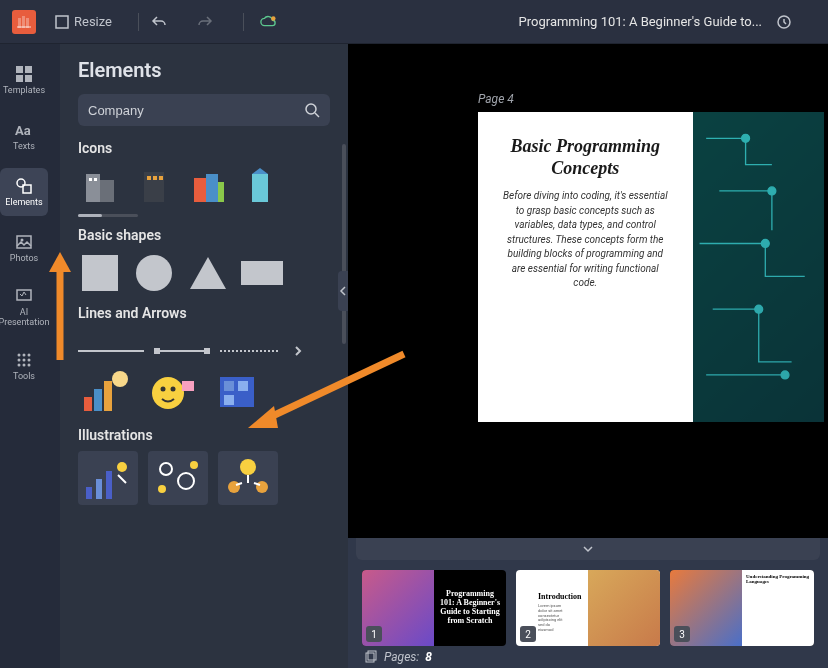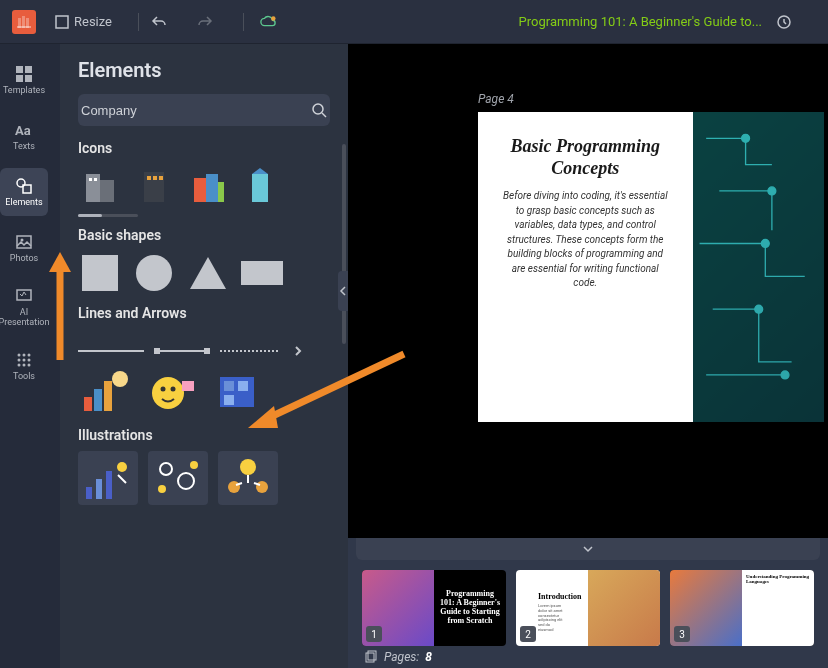--- a/index.html
+++ b/index.html
@@ -5,34 +5,34 @@
   * { box-sizing: border-box; margin: 0; padding: 0; }
   body { font-family: -apple-system, BlinkMacSystemFont, "Segoe UI", Roboto, sans-serif; background: #2c3340; color: #e0e3e8; width: 828px; height: 668px; overflow: hidden; position: relative; }
   
   
   .topbar { height: 44px; background: #2a3040; display: flex; align-items: center; padding: 0 12px; border-bottom: 1px solid #1f2430; }
   .logo { width: 24px; height: 24px; background: #e85d3d; border-radius: 3px; display: flex; align-items: center; justify-content: center; margin-right: 12px; }
   .logo svg { width:16px; height:16px; }
   .topbtn { display:flex; align-items:center; color:#c0c4cc; font-size:13px; margin-right:14px; cursor:pointer; padding:4px 6px; border-radius:4px; }
   .topbtn svg { width:16px; height:16px; margin-right:4px; }
   .top-divider { width:1px; height:18px; background:#4a4f5a; margin:0 6px; }
-  .top-title { margin-left:auto; color:#84cc16; font-size:13px; max-width:280px; white-space:nowrap; overflow:hidden; }
+  .top-title { margin-left:auto; color:#e5e5e5; font-size:13px; max-width:280px; white-space:nowrap; overflow:hidden; }
   .history-btn { margin-left:8px; cursor:pointer; }
   .cloud { color:#5dc88f; margin-left:4px;}
   
   
   .leftrail { position:absolute; left:0; top:44px; width:60px; bottom:0; background:#252b3a; display:flex; flex-direction:column; align-items:flex-start; padding-top:8px; }
   .rail-item { width:48px; height:48px; display:flex; flex-direction:column; align-items:center; justify-content:center; font-size:9px; color:#b0b4bc; cursor:pointer; margin:4px 0; border-radius:6px; text-align:center; line-height:1.1; }
   .rail-item.active { background:#3d4456; color:#fff; }
   .rail-item svg { width:18px; height:18px; margin-bottom:3px; }
   
   
   .elements-panel { position:absolute; left:60px; top:44px; width:288px; bottom:0; background:#2c3340; padding:14px 18px 0 18px; overflow-y:auto; }
   .panel-title { font-size:20px; font-weight:600; color:#dfe2e8; margin-bottom:12px; }
-  .search-box { display:flex; align-items:center; background:#3a4152; border-radius:6px; padding:8px 3px; margin-bottom:14px; }
+  .search-box { display:flex; align-items:center; background:#3a4152; border-radius:6px; padding:8px 10px; margin-bottom:14px; }
   .search-box input { background:none; border:none; outline:none; color:#cfd2d8; flex:1; font-size:13px; }
   .search-box svg { width:16px; height:16px; color:#cfd2d8; }
   .section-label { font-size:14px; font-weight:600; color:#e5e5e5; margin:10px 0 8px 0; }
   .item-row { display:flex; gap:10px; flex-wrap:wrap; margin-bottom:6px; }
   .item-tile { width:44px; height:44px; display:flex; align-items:center; justify-content:center; cursor:pointer; }
   .item-tile svg { width:40px; height:40px; }
   .hr-track { height:3px; background:#4a4f5a; border-radius:2px; width:60px; margin-top:4px; }
   .hr-thumb { height:3px; background:#aeb2bb; width:24px; border-radius:2px; }
   .shape-sq { width:36px; height:36px; background:#c3c6cc; }
   .shape-ci { width:36px; height:36px; background:#c3c6cc; border-radius:50%; }

